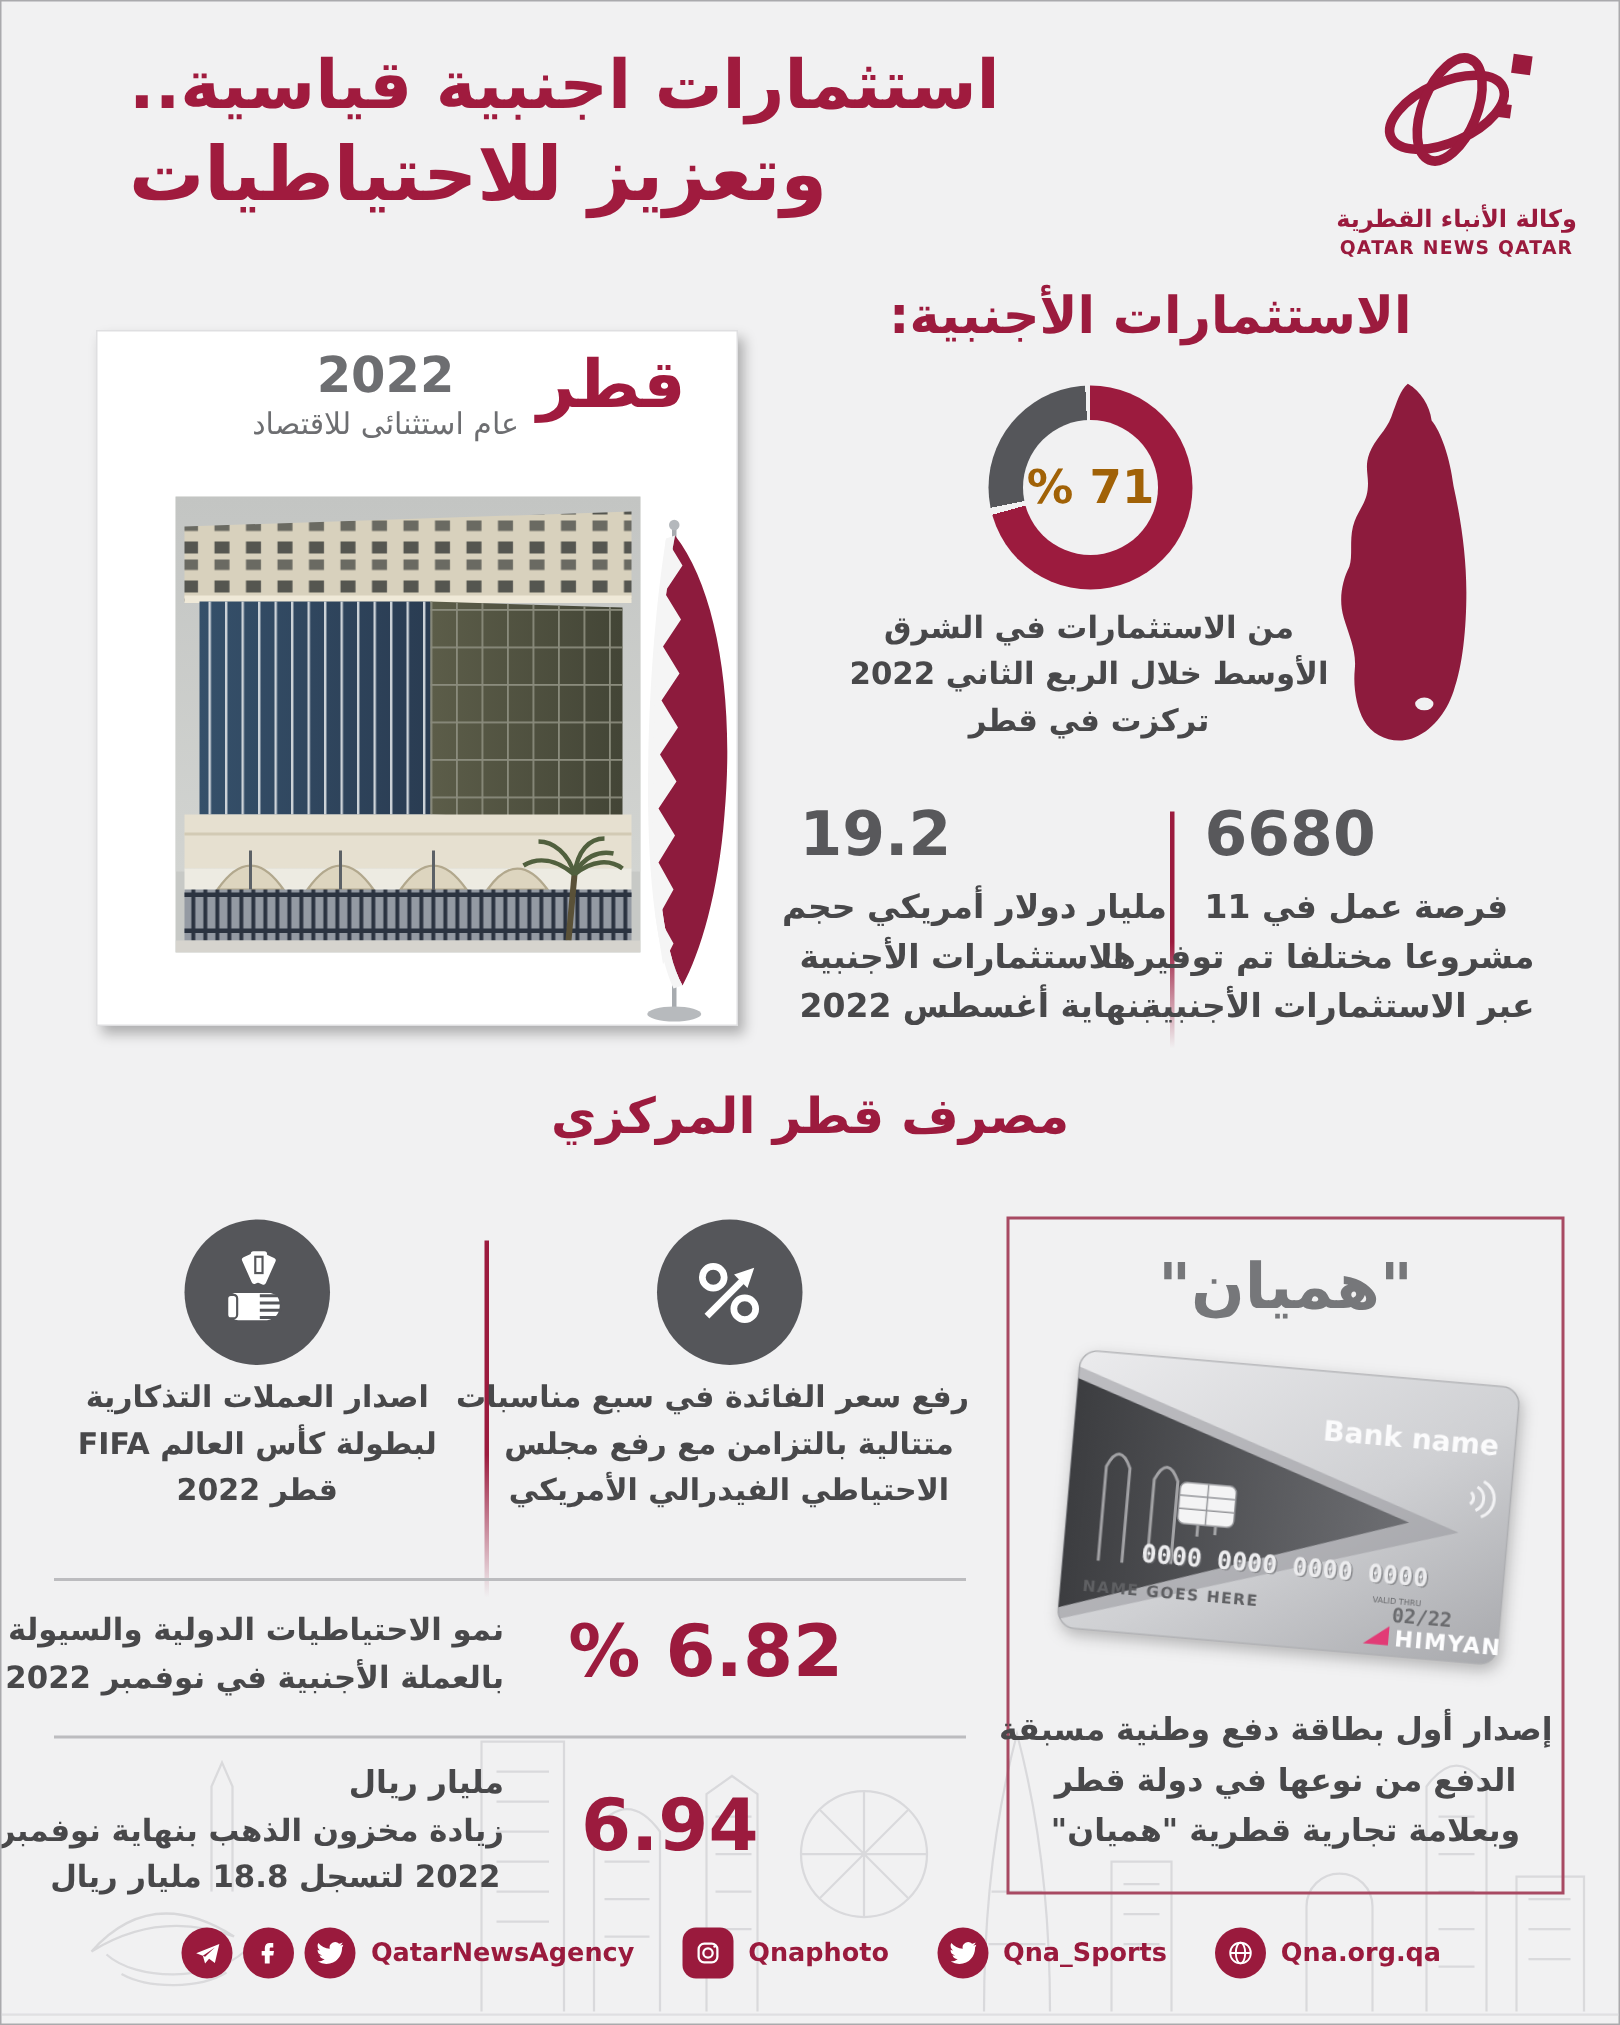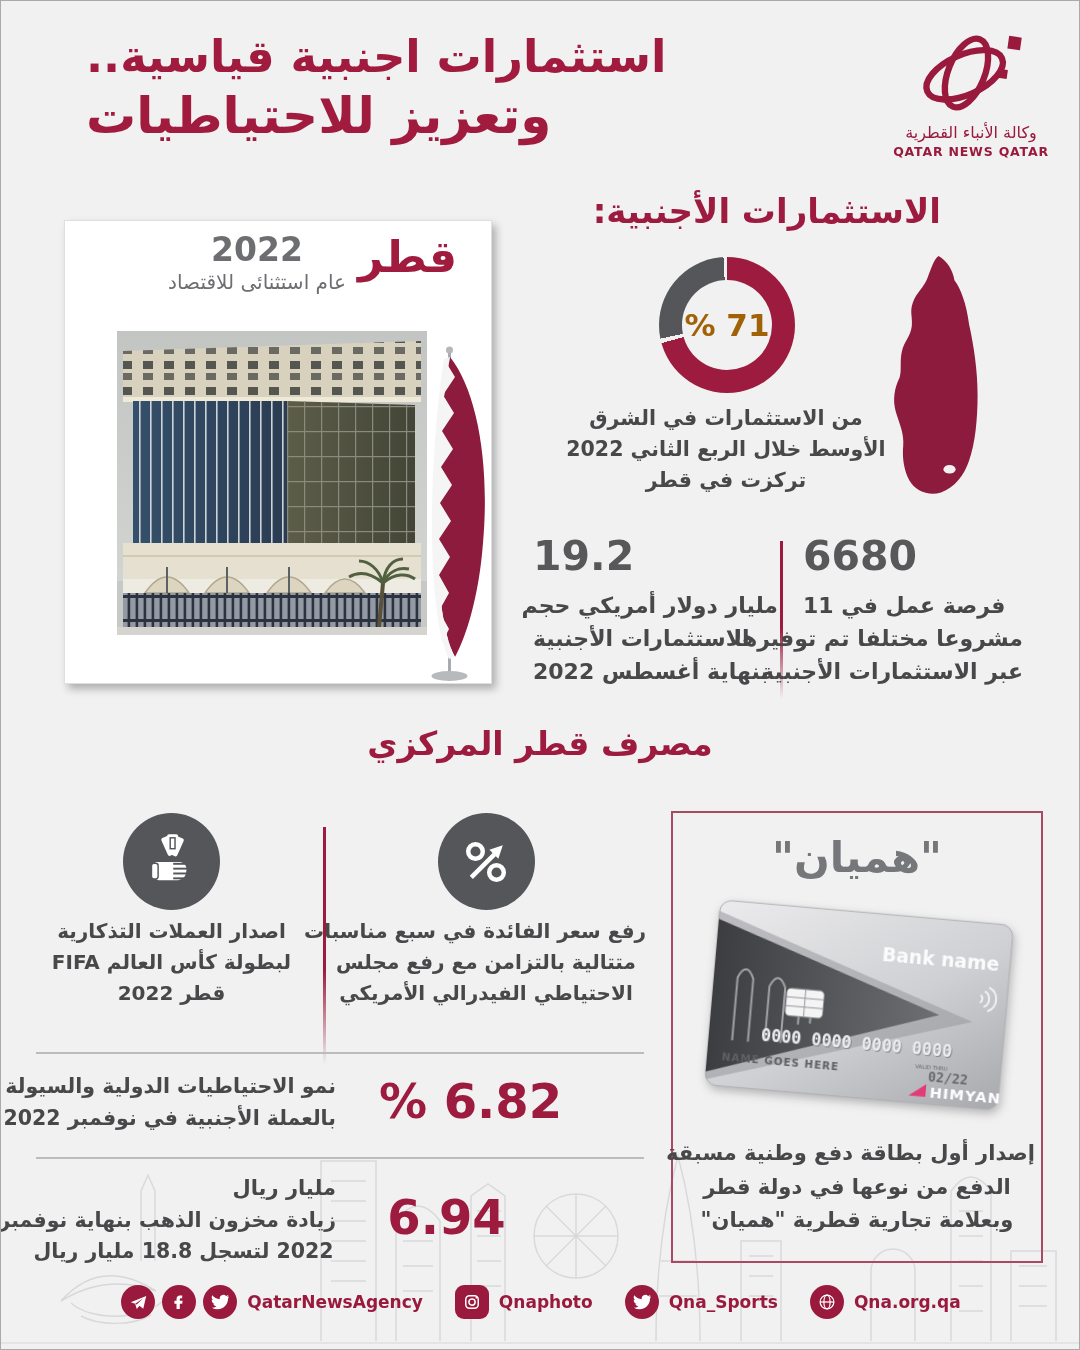--- a/index.html
+++ b/index.html
@@ -11,21 +11,21 @@
   }
   .abs { position:absolute; }
   .ar { direction:rtl; }
   .nowrap { white-space:nowrap; }
 
   
   #skyline { position:absolute; left:0; top:1010px; width:1080px; height:340px; z-index:0; }
 
   
   #logo { top:26px; right:18px; width:180px; text-align:center; z-index:1; }
-  #logo .ar-name { font-size:16px; font-weight:normal; color:#9a1a3d; margin-top:0; }
+  #logo .ar-name { font-size:16px; font-weight:bold; color:#9a1a3d; margin-top:13px; }
   #logo .en-name { font-size:12.5px; font-weight:bold; color:#9a1a3d; letter-spacing:.8px; margin-top:2px; }
   #main-title { top:28px; left:85px; width:880px; text-align:left; color:#a01b3e; z-index:1; }
   #main-title .t1 { font-size:45px; font-weight:bold; line-height:1.25; }
   #main-title .t2 { font-size:50px; font-weight:bold; line-height:1.25; }
 
   
   #photo-card { left:63px; top:219px; width:428px; height:464px; background:#ffffff;
     border:1px solid #dfdfe1; box-shadow:4px 5px 8px rgba(0,0,0,.28); z-index:1; }
   #photo-card .pc-head { position:absolute; top:12px; right:34px; display:flex; direction:rtl; align-items:flex-start; gap:12px; }
   #photo-card .pc-qatar { font-size:44px; font-weight:bold; color:#a01b3e; line-height:1.1; }

